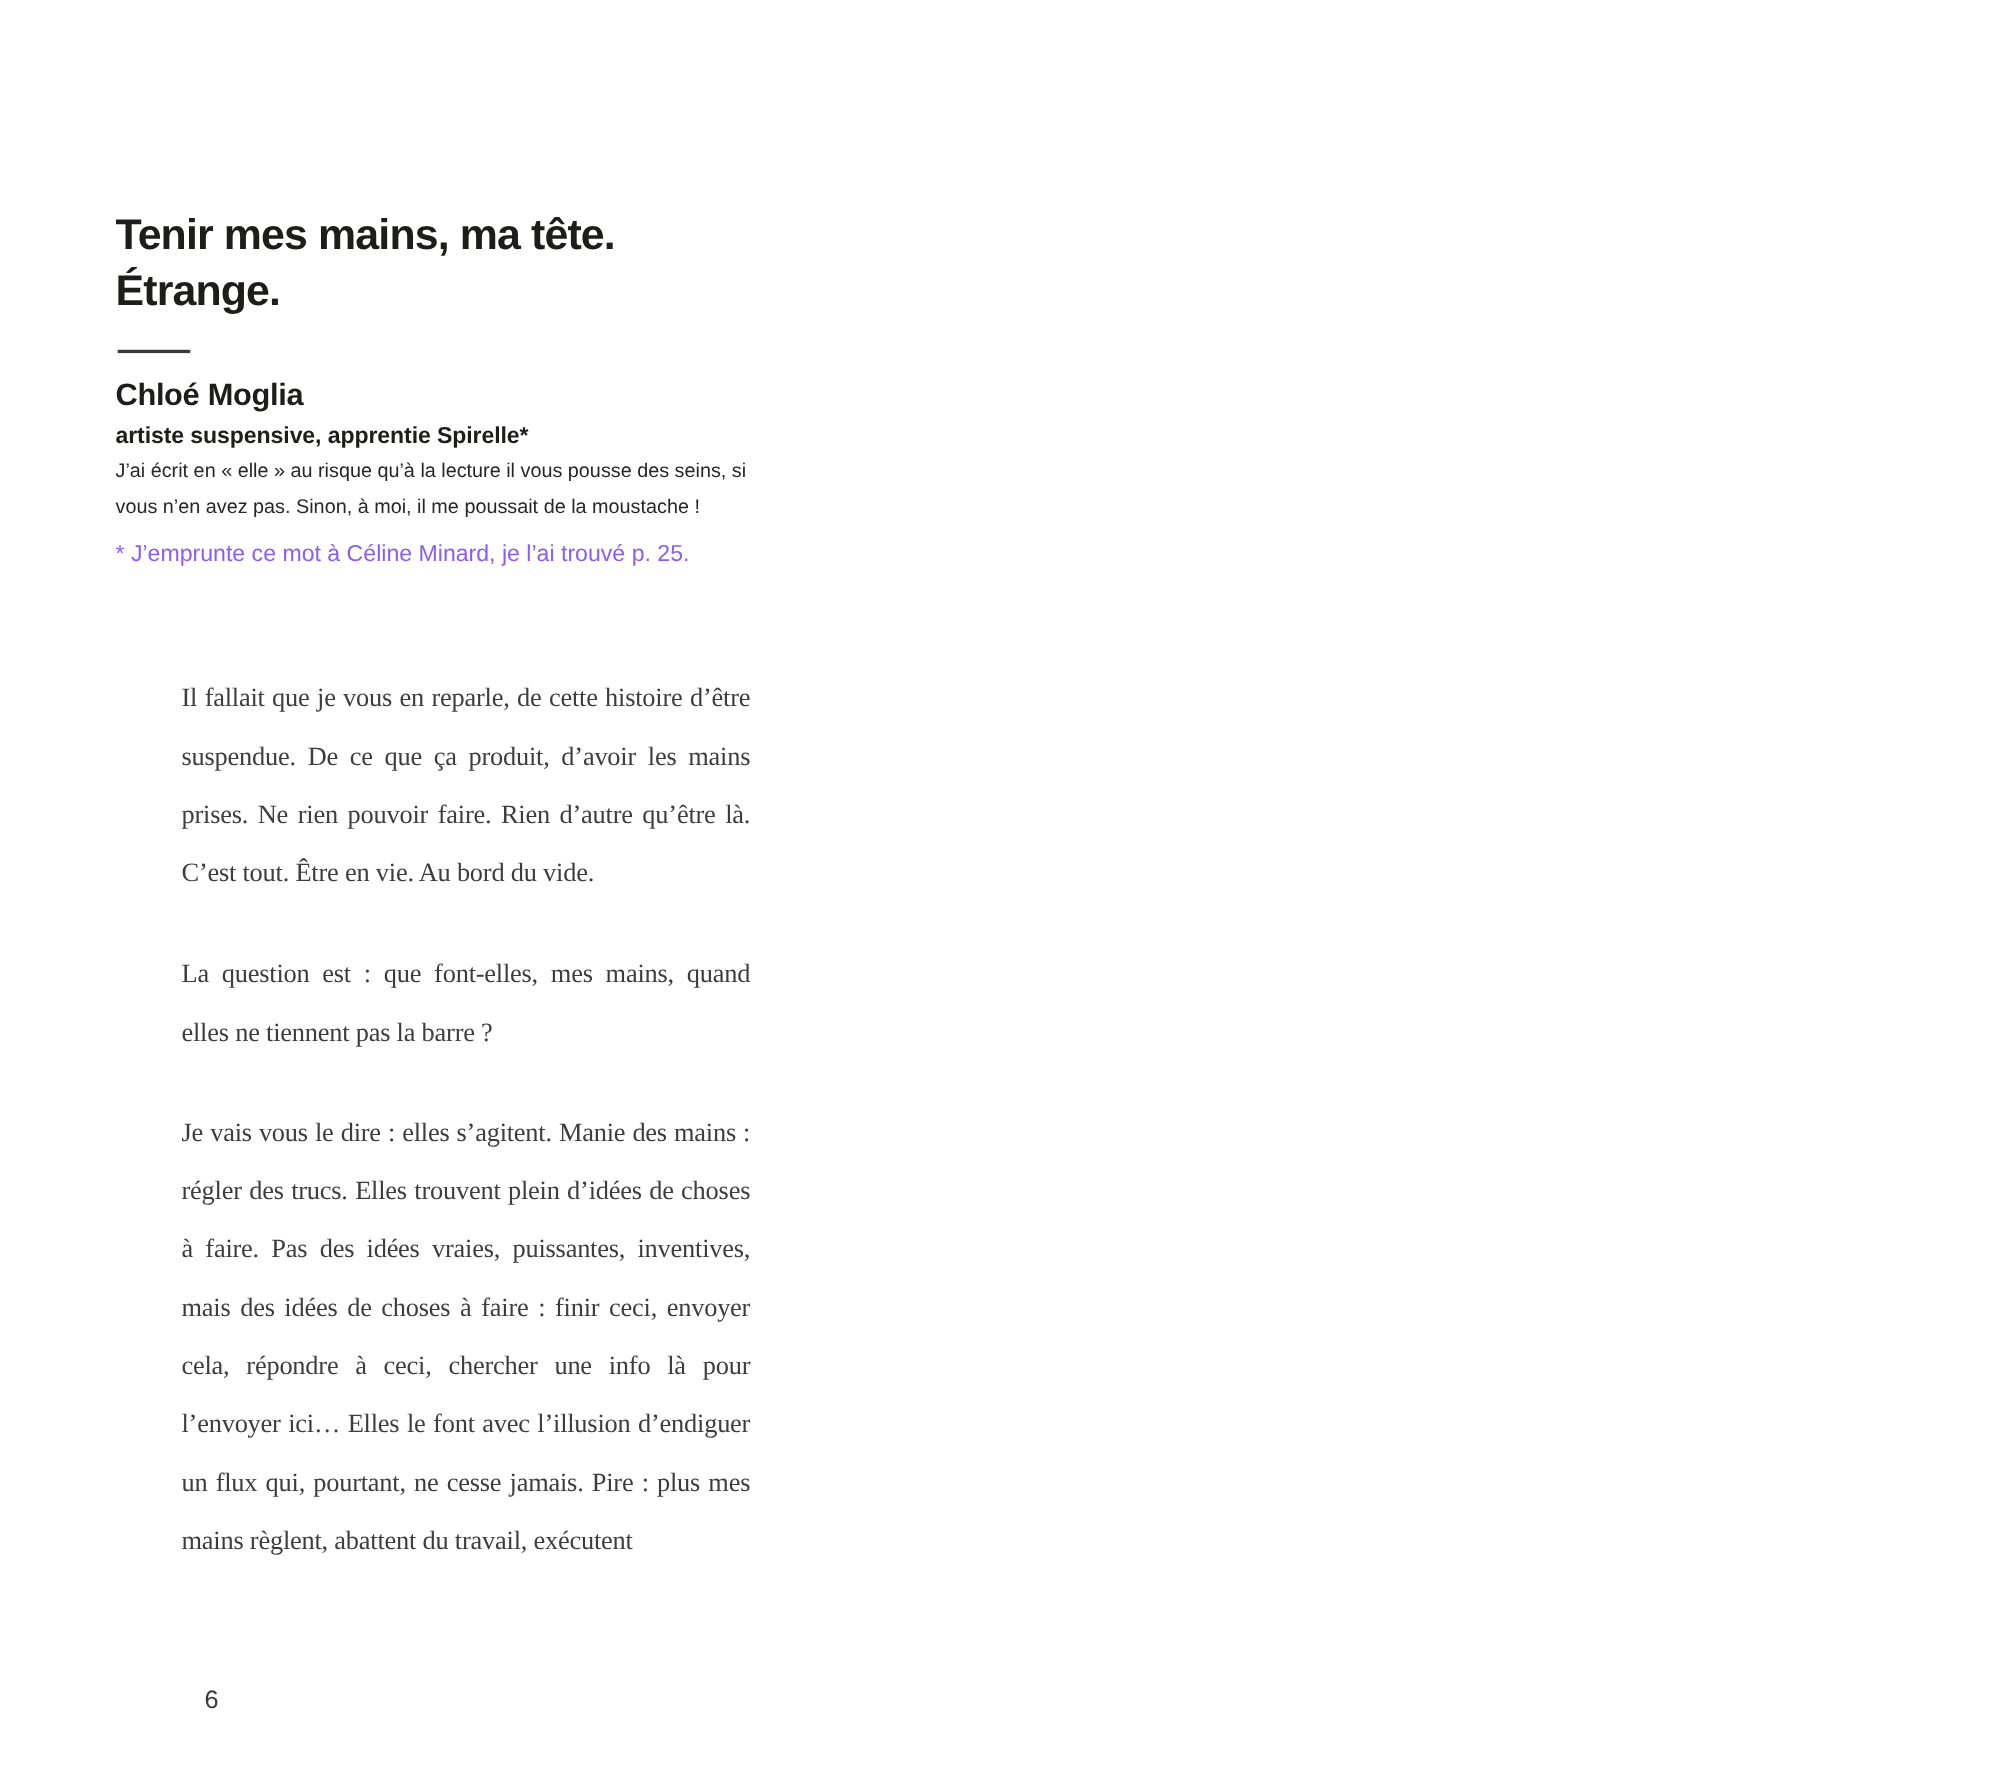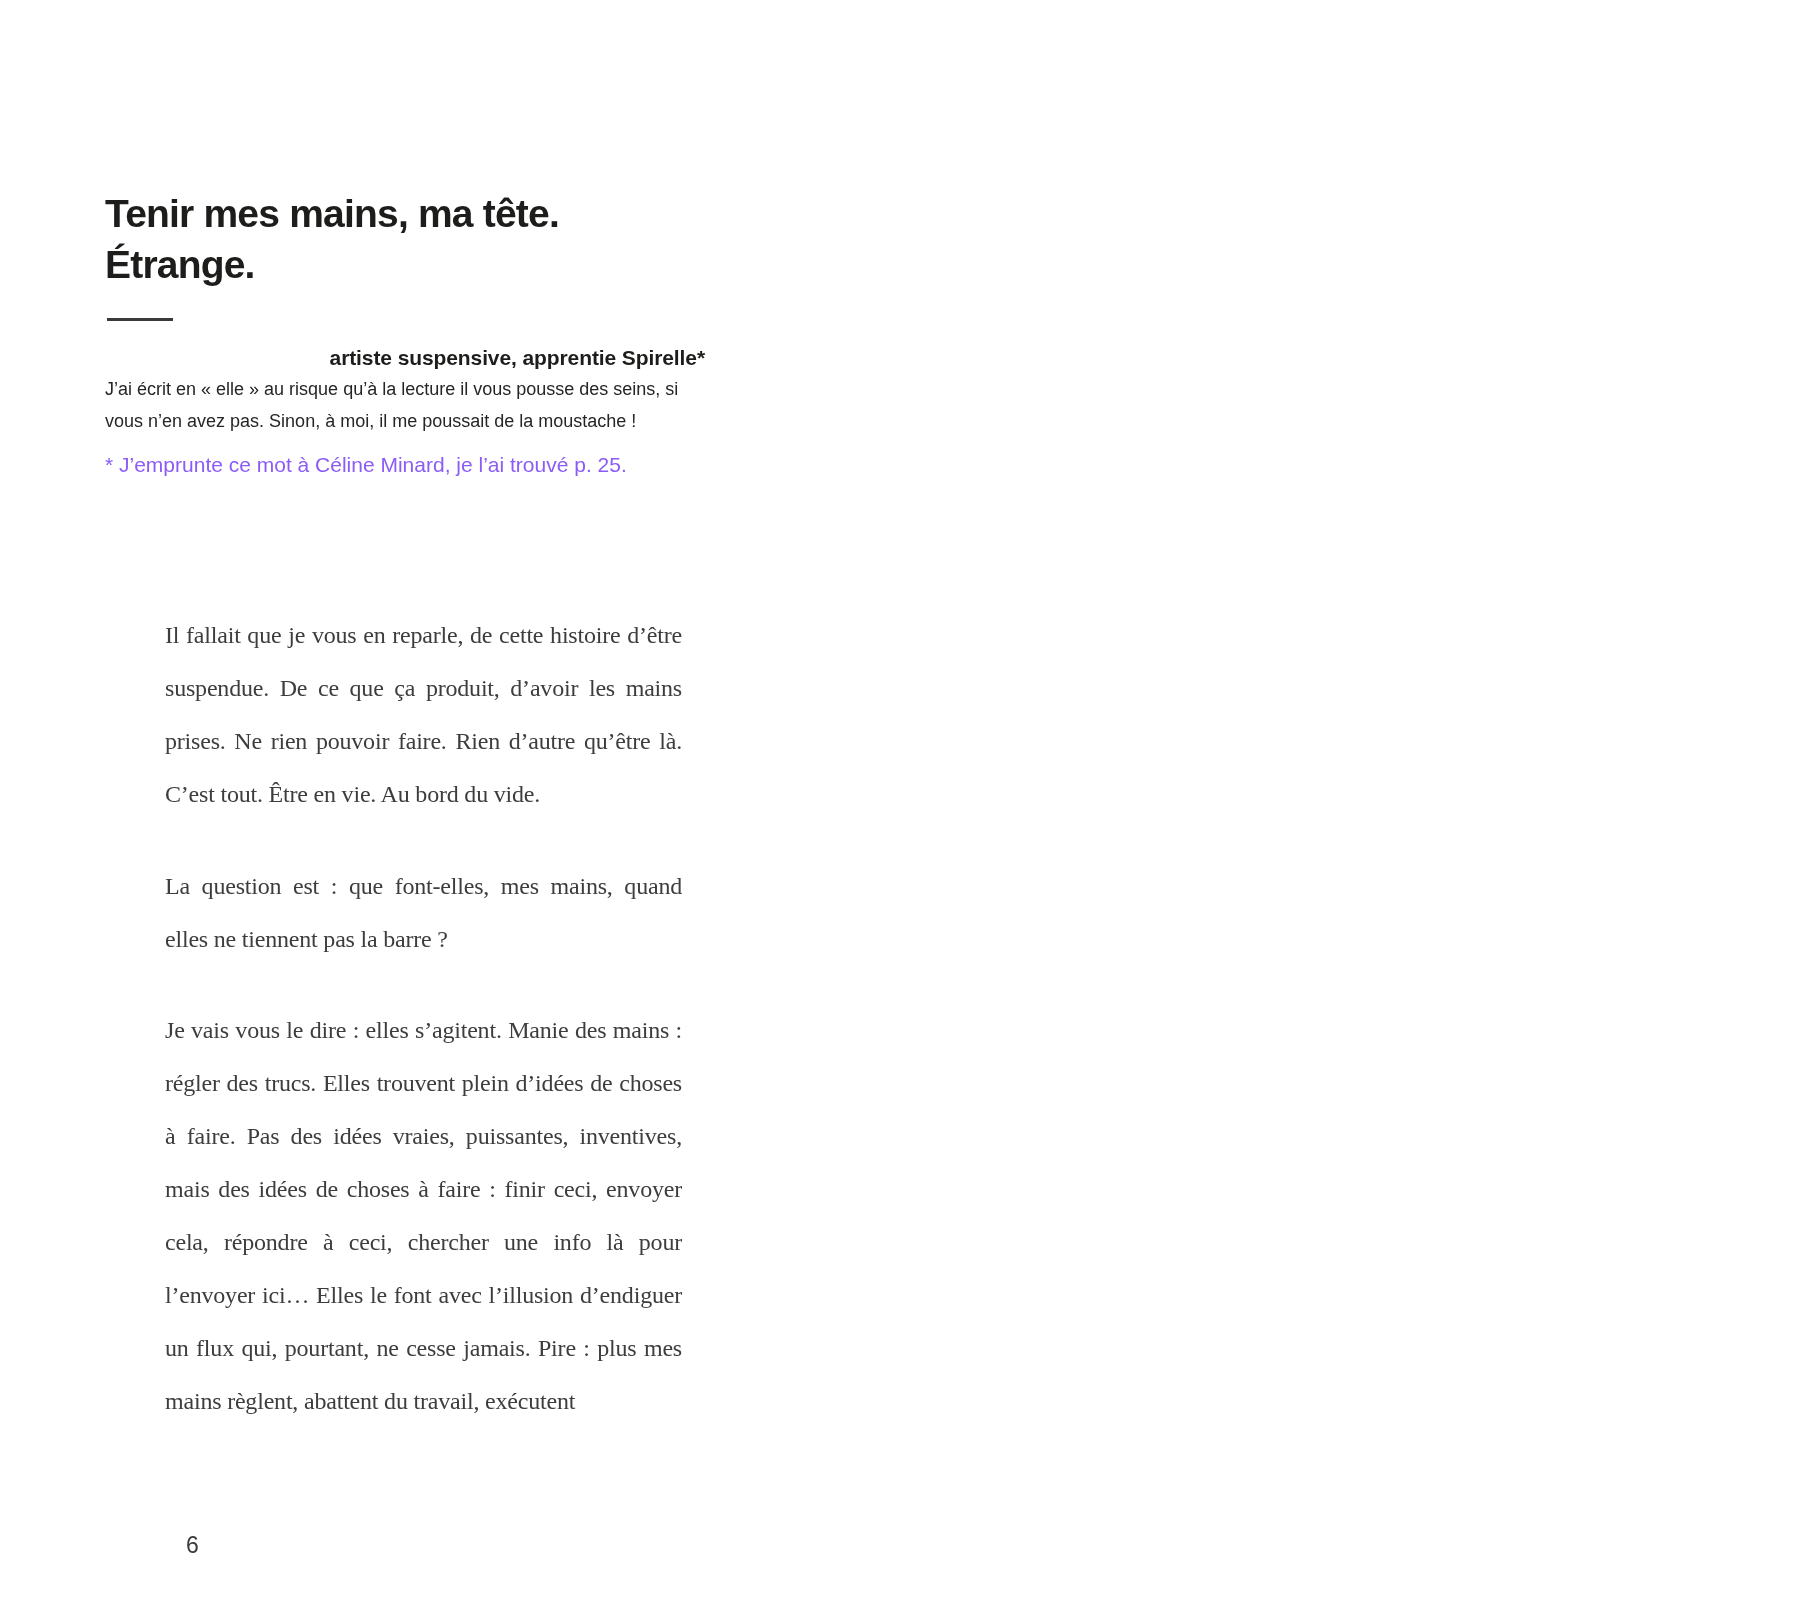--- a/index.html
+++ b/index.html
@@ -38,21 +38,20 @@
     font-size: 28px;
     line-height: 32px;
     letter-spacing: -0.3px;
     margin-bottom: 7px;
   }
   .author-role {
     font-weight: 700;
     font-size: 21px;
     line-height: 29px;
     letter-spacing: -0.1px;
-    text-align: right;
   }
   .article-intro {
     font-weight: 400;
     font-size: 18px;
     line-height: 31.5px;
     color: #262626;
     width: 590px;
     margin-top: 2px;
   }
   .article-footnote {
@@ -93,20 +92,21 @@
 <body>
 
 <section class="page page-left">
 
   <div class="header-block">
     <h1 class="article-title">Tenir mes mains, ma tête.
 Étrange.</h1>
 
     <div class="title-divider"></div>
 
+    <div class="author-name">Chloé Moglia</div>
 
     <div class="author-role">artiste suspensive, apprentie Spirelle*</div>
 
     <div class="article-intro">J’ai écrit en « elle » au risque qu’à la lecture il vous pousse des seins, si vous n’en avez pas. Sinon, à moi, il me poussait de la moustache !</div>
 
     <div class="article-footnote">* J’emprunte ce mot à Céline Minard, je l’ai trouvé p. 25.</div>
   </div>
 
   <div class="body-col body-col-left">
     <p>Il fallait que je vous en reparle, de cette histoire d’être suspendue. De ce que ça produit, d’avoir les mains prises. Ne rien pouvoir faire. Rien d’autre qu’être là. C’est tout. Être en vie. Au bord du vide.</p>

